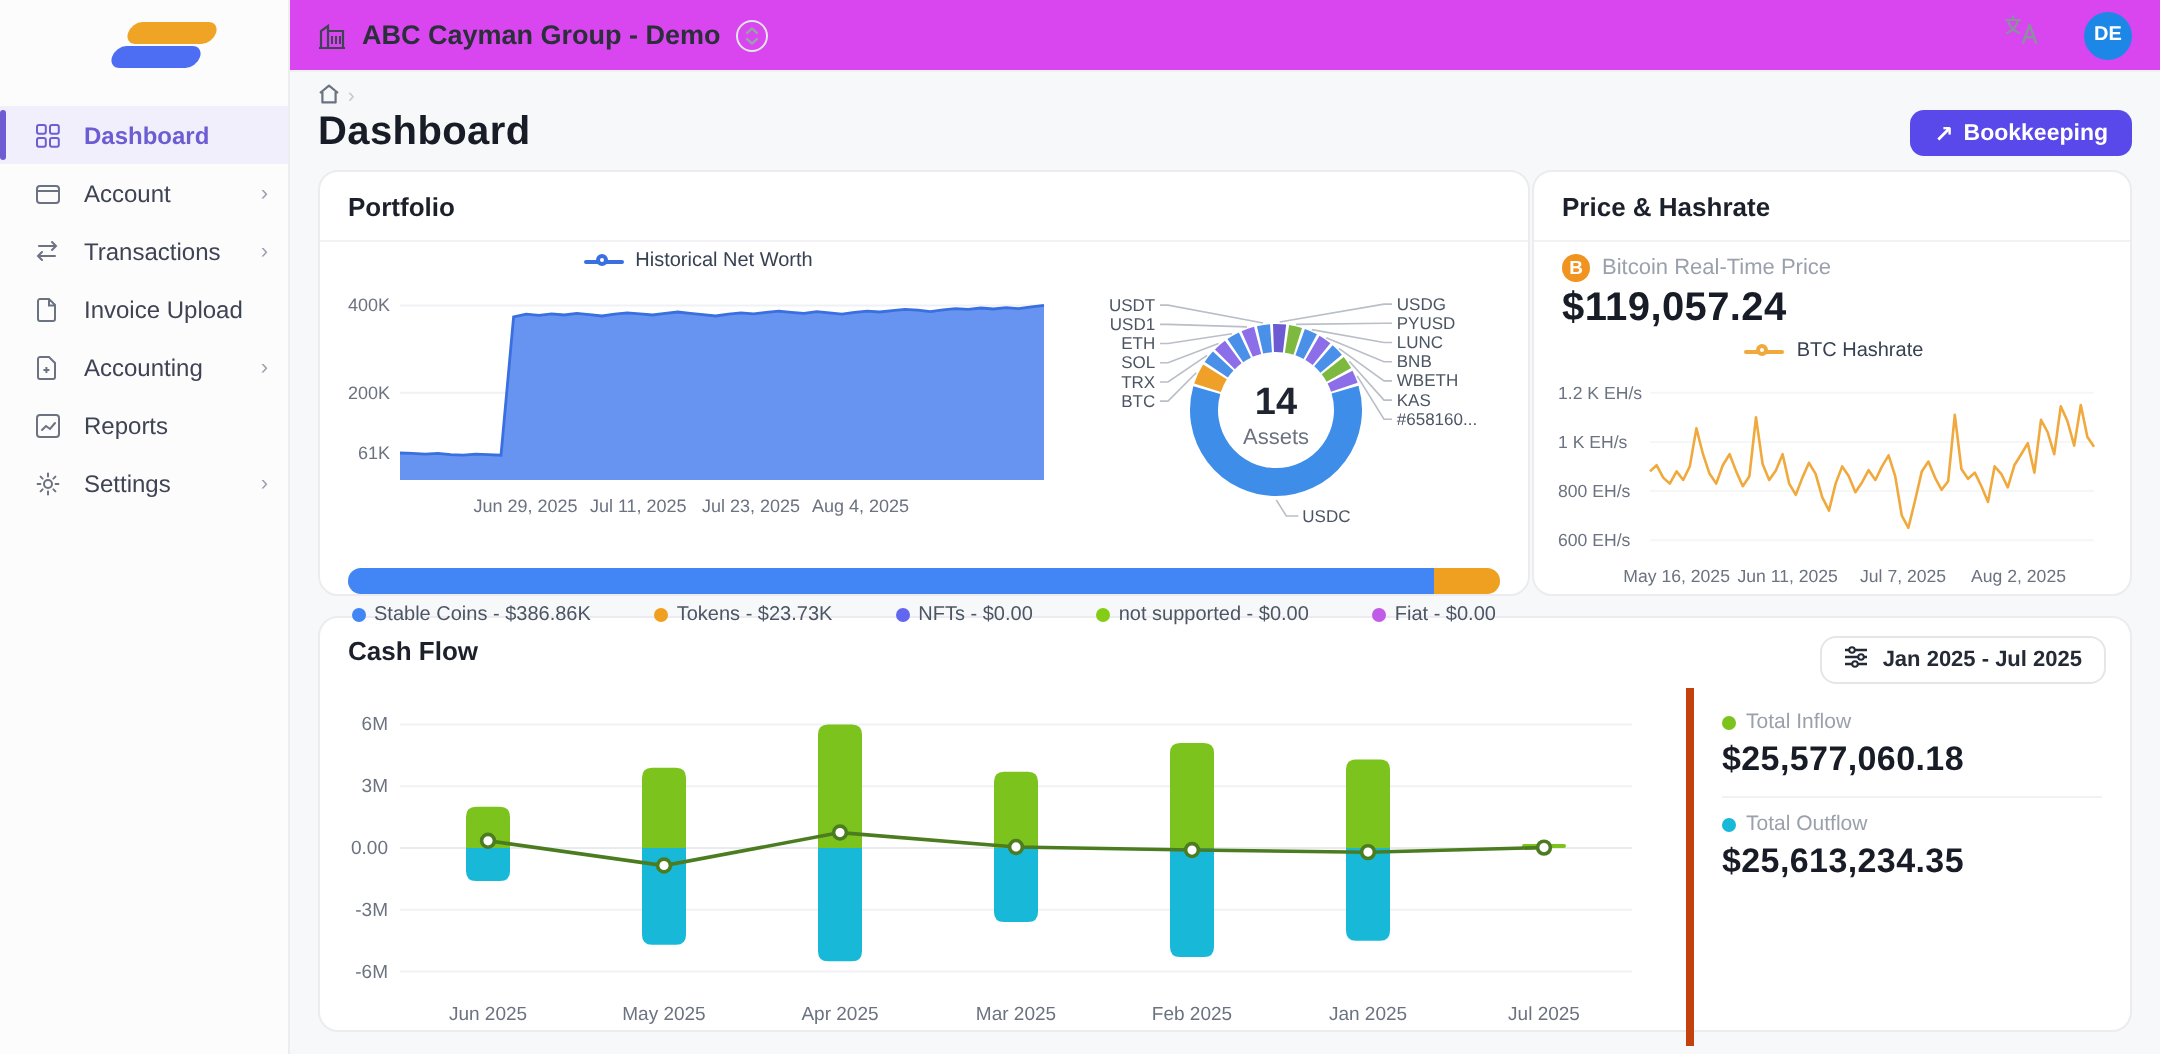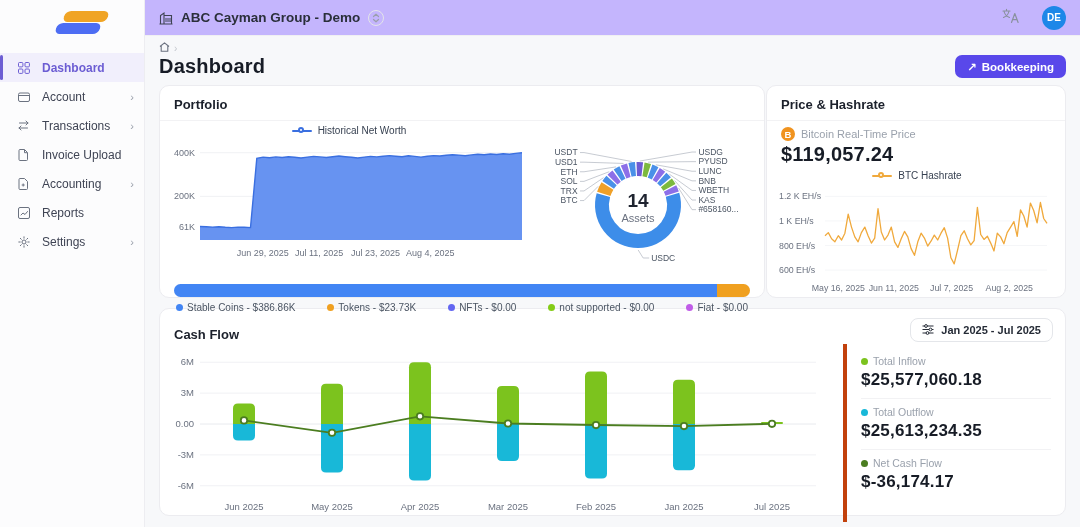--- a/index.html
+++ b/index.html
@@ -13,21 +13,21 @@
   .logo .bar.top { background:#f0a425; left:8px; top:0; }
   .logo .bar.bot { background:#4d6df3; left:0; top:12px; }
   .nav-item { display:flex; align-items:center; height:29px; padding:0 10px 0 17px; font-size:12px; color:#3f4454; cursor:pointer; position:relative; }
   .nav-item .nicon { width:13px; height:13px; margin-right:12px; display:inline-flex; align-items:center; justify-content:center; color:#6b7280; flex:none; }
   .nav-item .nav-chevron { margin-left:auto; color:#9aa0ab; font-size:11px; }
   .nav-item.active { background:#f1effc; color:#6c5dd3; font-weight:bold; }
   .nav-item.active .nicon { color:#6c5dd3; }
   .nav-item.active::before { content:""; position:absolute; left:0; top:2px; bottom:2px; width:3px; background:#6c5dd3; border-radius:2px; }
 
   
-  .topbar { position:absolute; left:145px; top:0; right:0; height:36px; background:#c4b5fd; border-bottom:1px solid #f0f0f2; display:flex; align-items:center; padding:0 14px; z-index:4; }
+  .topbar { position:absolute; left:145px; top:0; right:0; height:36px; background:#d946ef; border-bottom:1px solid #f0f0f2; display:flex; align-items:center; padding:0 14px; z-index:4; }
   .org { display:flex; align-items:center; gap:8px; cursor:pointer; }
   .org-name { font-size:13.5px; font-weight:bold; color:#2a2f3a; }
   .org-caret { width:16px; height:16px; border:1px solid #e3e5e9; border-radius:50%; display:flex; align-items:center; justify-content:center; }
   .topbar-right { margin-left:auto; display:flex; align-items:center; gap:22px; }
   .avatar { width:24px; height:24px; border-radius:50%; background:#1d87e8; color:#fff; font-size:10px; font-weight:bold; display:flex; align-items:center; justify-content:center; cursor:pointer; }
 
   
   .main { position:absolute; left:145px; top:36px; right:0; bottom:0; padding:6px 14px 8px 14px; }
   .crumbs { display:flex; align-items:center; gap:4px; height:12px; color:#6b7280; font-size:11px; }
   .crumbs .sep { color:#c3c7cd; font-size:10px; }
@@ -55,21 +55,21 @@
   .alloc-legend .li { display:flex; align-items:center; gap:4px; }
   .dot { width:7px; height:7px; border-radius:50%; flex:none; }
 
   .price-block { padding:6px 14px 0 14px; }
   .price-label { display:flex; align-items:center; gap:6px; font-size:11px; color:#9aa1ac; }
   .btc-ico { width:14px; height:14px; border-radius:50%; background:#f0931f; color:#fff; font-size:9.5px; font-weight:bold; display:flex; align-items:center; justify-content:center; }
   .price-value { font-size:20px; font-weight:bold; color:#171c26; margin-top:2px; letter-spacing:.2px; }
 
   .row2 { margin-top:10px; }
   .cashflow-card { height:208px; display:flex; flex-direction:column; }
-  .cf-hd { display:flex; align-items:flex-end; padding:9px 12px 2px 14px; }
+  .cf-hd { display:flex; align-items:flex-start; padding:9px 12px 2px 14px; }
   .filter-btn { margin-left:auto; display:flex; align-items:center; gap:7px; border:1px solid #e4e6ea; background:#fff; border-radius:8px; height:24px; padding:0 11px; font-size:11px; font-weight:bold; color:#252b36; cursor:pointer; font-family:inherit; }
   .cf-body { display:flex; flex:1; }
   .cf-chart-wrap { flex:1; padding:0 0 2px 6px; }
   .cf-stats { width:222px; border-left:4px solid #c2410c; padding:4px 14px 0 14px; display:flex; flex-direction:column; }
   .stat { padding:7px 0 8px 0; }
   .stat + .stat { border-top:1px solid #f2f2f4; }
   .stat-label { display:flex; align-items:center; gap:5px; font-size:10.5px; color:#9aa1ac; }
   .stat-value { font-size:17px; font-weight:bold; color:#171c26; margin-top:3px; letter-spacing:.2px; }
 
   svg text { font-family:"Liberation Sans", "DejaVu Sans", sans-serif; }
@@ -399,23 +399,16 @@
             </div>
           <div class="stat-value">$25,577,060.18</div>
         </div>
         <div class="stat">
           <div class="stat-label">
               <span class="dot" id="stat-dot-1" style="background: rgb(24, 184, 216);"></span>
               <span>Total Outflow</span>
             </div>
           <div class="stat-value">$25,613,234.35</div>
         </div>
-        <div class="stat">
-          <div class="stat-label">
-              <span class="dot" id="stat-dot-2" style="background: rgb(75, 125, 32);"></span>
-              <span>Net Cash Flow</span>
-            </div>
-          <div class="stat-value">$-36,174.17</div>
-        </div>
       </div>
     </div>
   </section>
 </main>
 
 </body></html>

